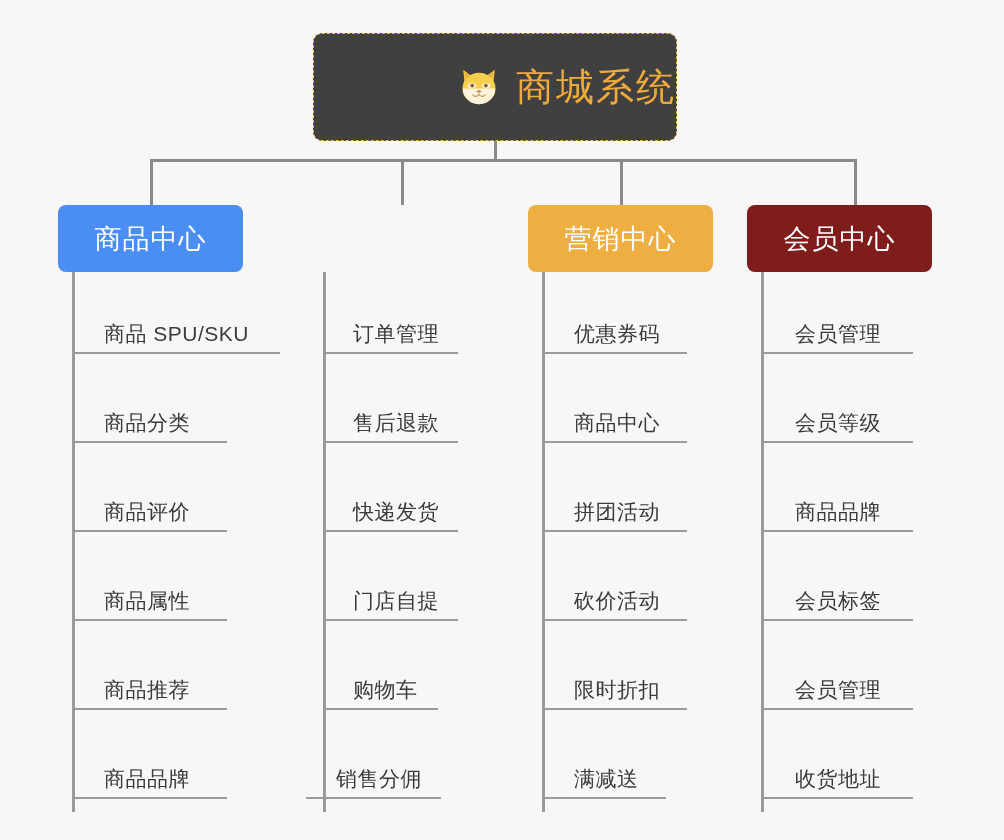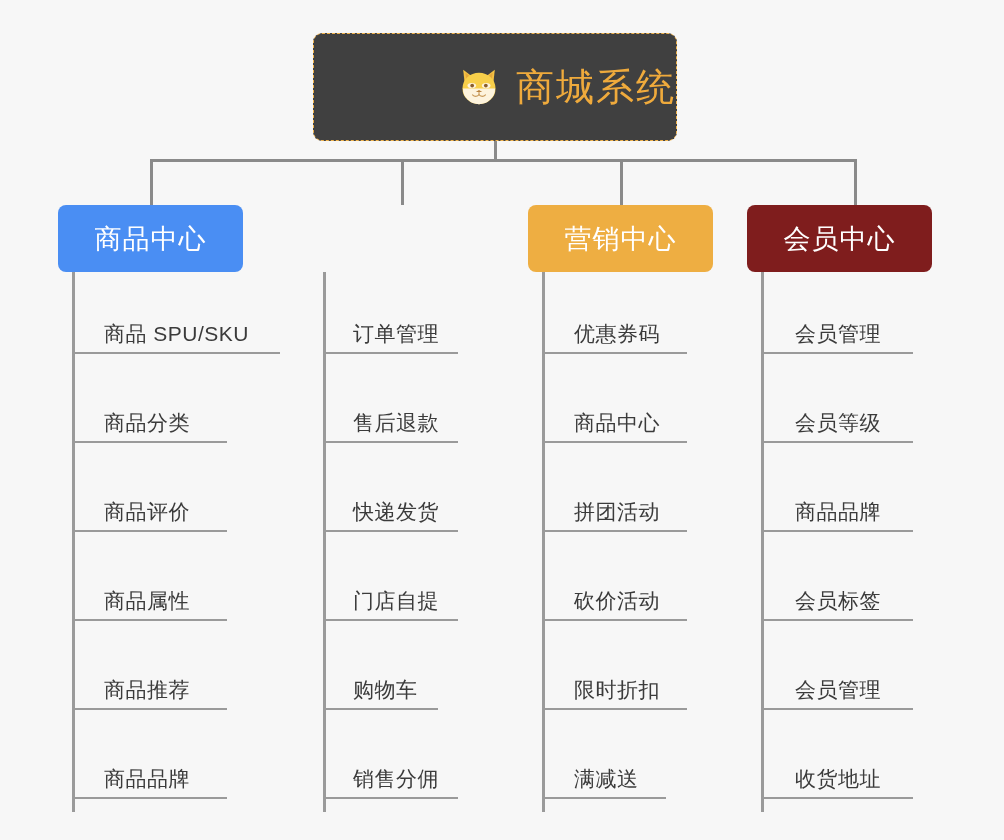--- a/index.html
+++ b/index.html
@@ -154,21 +154,21 @@
     <span class="leaf-rule" style="width:135px"></span>
   </div>
   <div class="leaf" style="left:323px; top:620px; width:135px;">
     <span class="leaf-label" style="left:30px">门店自提</span>
     <span class="leaf-rule" style="width:135px"></span>
   </div>
   <div class="leaf" style="left:323px; top:709px; width:115px;">
     <span class="leaf-label" style="left:30px">购物车</span>
     <span class="leaf-rule" style="width:115px"></span>
   </div>
-  <div class="leaf" style="left:323px; top:798px; width:135px;">
+  <div class="leaf" style="left:306px; top:798px; width:135px;">
     <span class="leaf-label" style="left:30px">销售分佣</span>
     <span class="leaf-rule" style="width:135px"></span>
   </div>
 
   <div class="col-head" style="left:528px; width:185px; background:#eeae42;">
     <span>营销中心</span>
   </div>
   <div class="col-trunk" style="left:542px; height:540px;"></div>
   <div class="leaf" style="left:542px; top:353px; width:145px;">
     <span class="leaf-label" style="left:32px">优惠券码</span>

